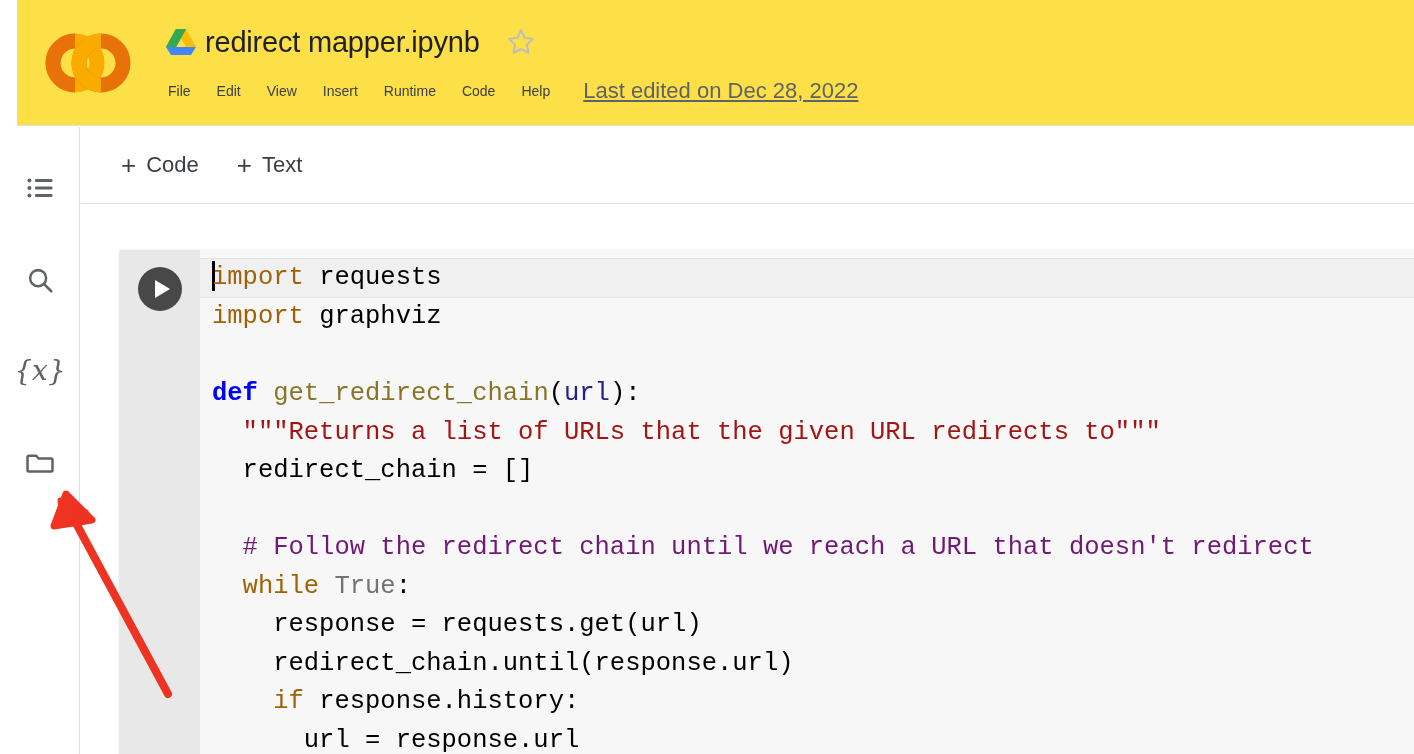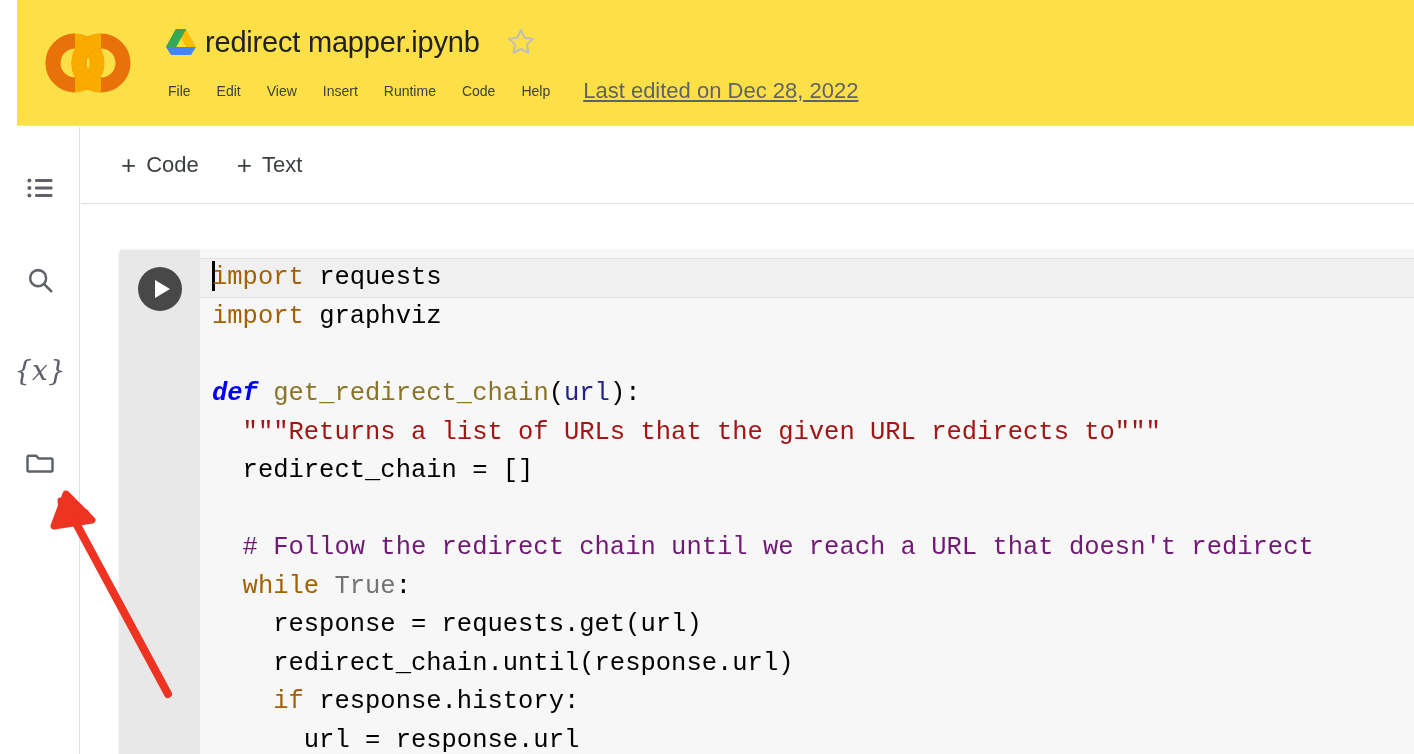--- a/index.html
+++ b/index.html
@@ -246,21 +246,21 @@
     display: inline-block;
     width: 0;
     border-left: 3px solid #000000;
     height: 30px;
     vertical-align: -7px;
     margin-right: -3px;
   }
 
   
   .t-kw       { color: #a16207; }
-  .t-def      { color: #0000ff; font-weight: 700; font-style: italic; }
+  .t-def      { color: #0000ff; font-weight: 700; }
   .t-fn       { color: #8a7527; }
   .t-param    { color: #22228a; }
   .t-builtin  { color: #737373; font-weight: 400; }
   .t-str      { color: #a31515; }
   .t-com      { color: #701a75; }
   .t-plain    { color: #000000; }
 
   
   .annot-arrow {
     position: absolute;

